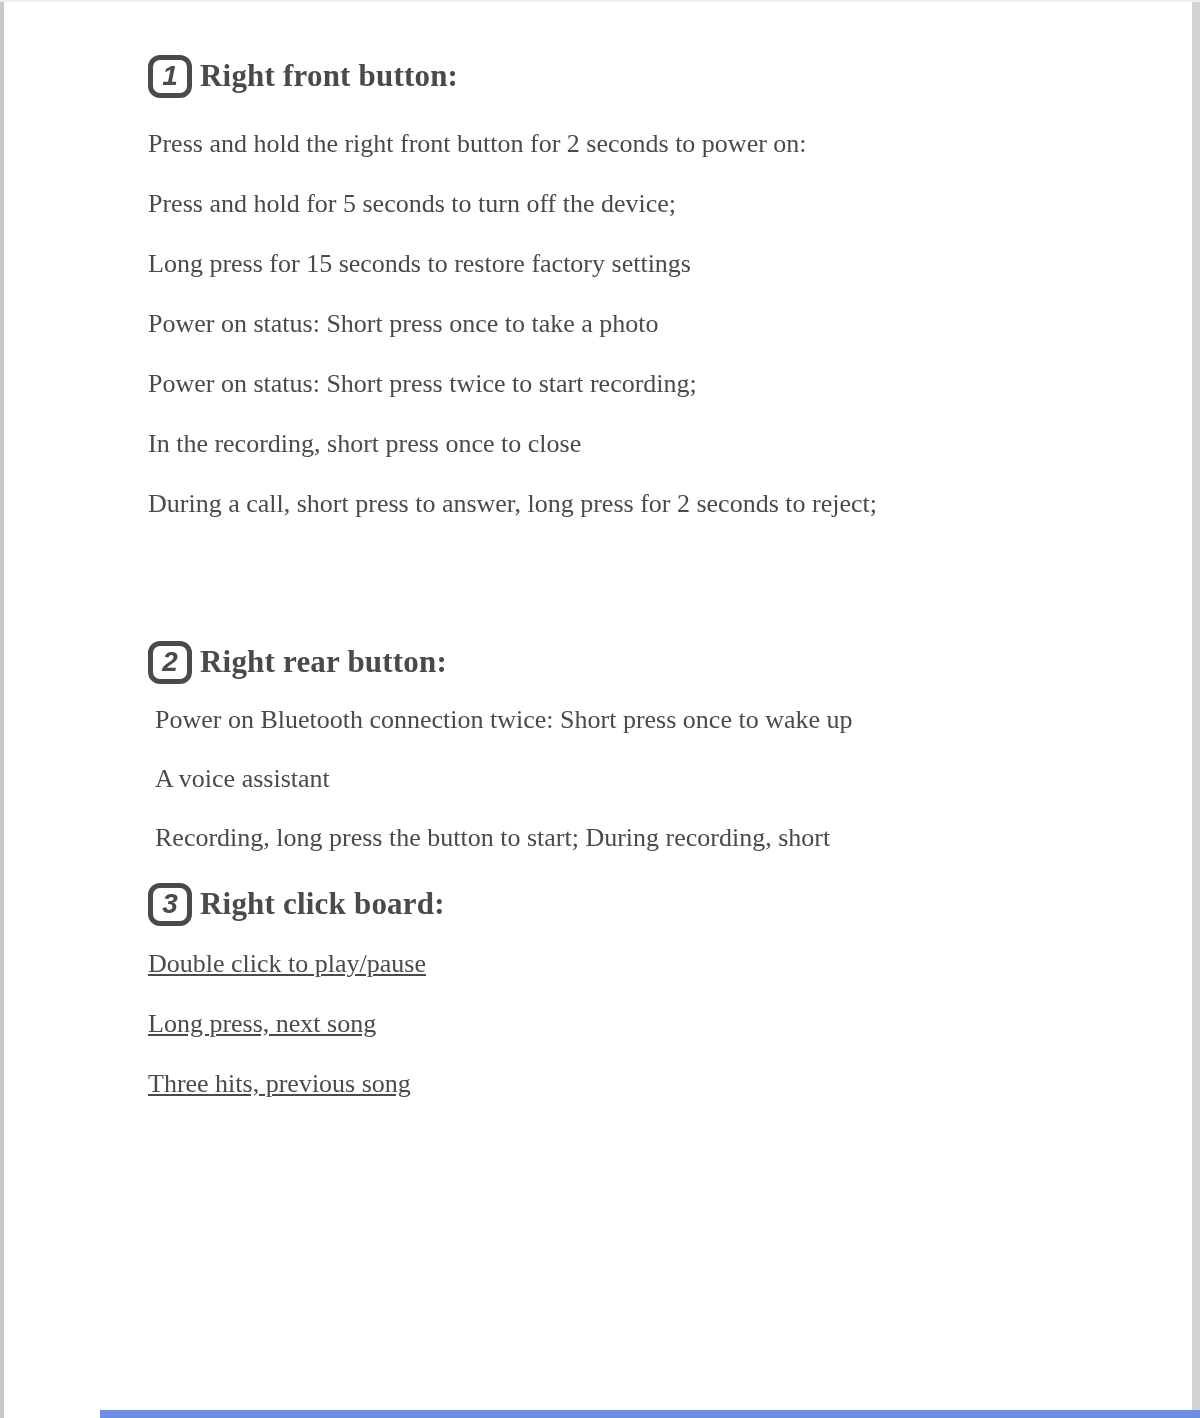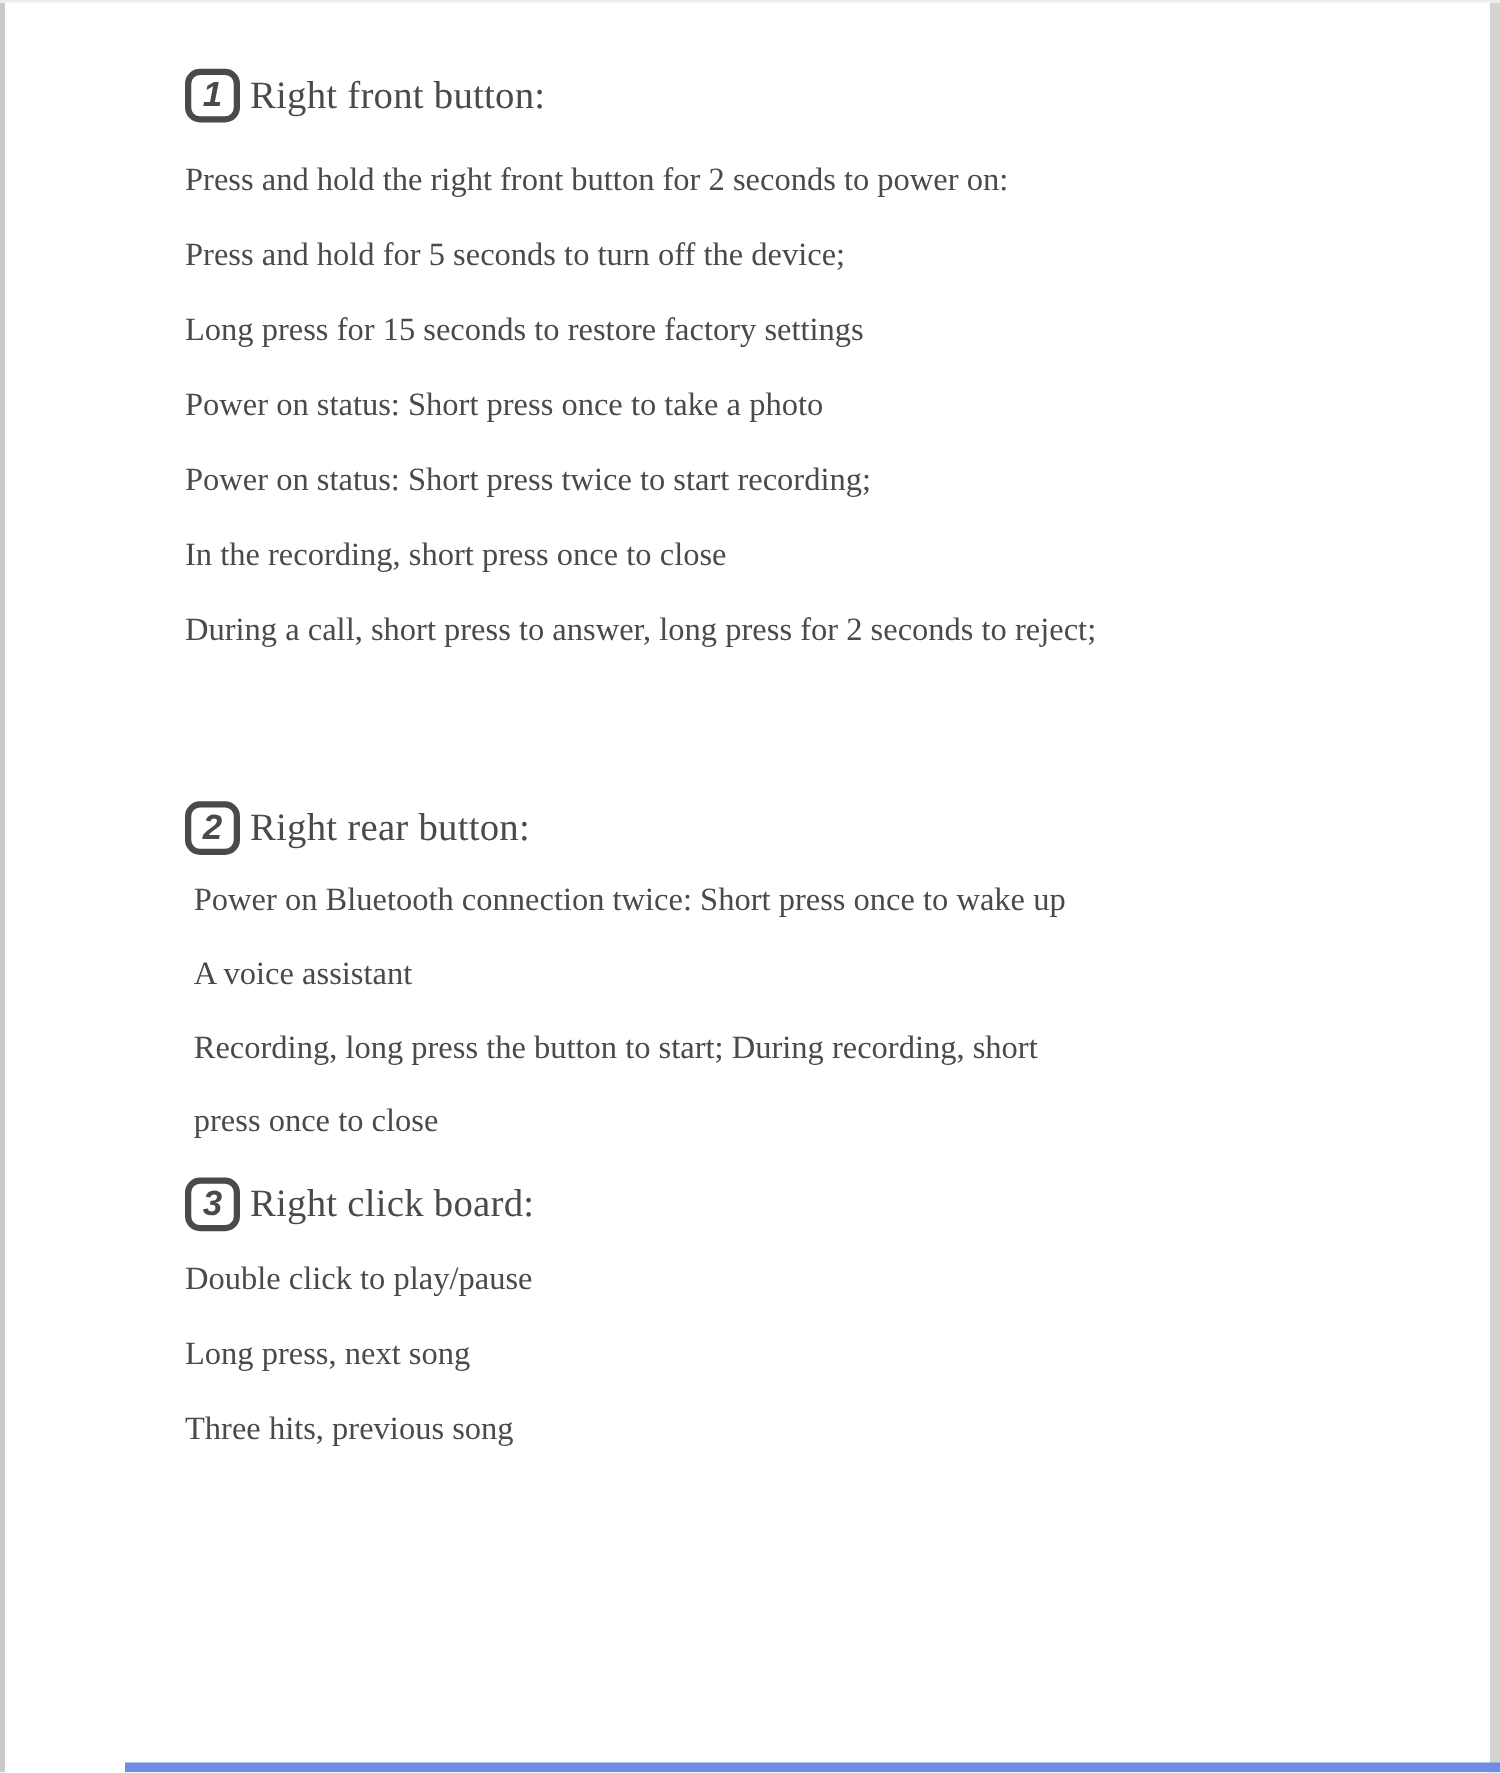--- a/index.html
+++ b/index.html
@@ -60,38 +60,38 @@
     font-weight: bold;
     font-style: italic;
     font-size: 28px;
     line-height: 1;
     color: #4a4a4a;
     margin-right: 8px;
     flex: 0 0 auto;
   }
   .section-title {
     font-size: 31px;
-    font-weight: 400;
+    font-weight: 700;
     letter-spacing: 0.2px;
     white-space: nowrap;
   }
   .lines p {
     margin: 0;
     height: 60px;
     display: flex;
     align-items: center;
     font-size: 26px;
     white-space: nowrap;
   }
   .s1 .lines { margin-top: 16px; }
   .s2 { margin-top: 106px; }
   .s2 .lines { margin-top: 6px; margin-left: 7px; }
   .s2 .lines p { height: 59px; }
   .s3 { margin-top: 15px; }
-  .s3 .lines { margin-top: 8px; }
+  .s3 .lines { margin-top: 8px; text-decoration: underline; }
 </style>
 </head>
 <body>
 
 <div class="page">
   <div class="edge-left"></div>
   <div class="edge-right"></div>
 
   <div class="content">
 
@@ -113,21 +113,20 @@
 
     <div class="section s2">
       <div class="section-heading">
         <span class="num-icon">2</span>
         <span class="section-title">Right rear button:</span>
       </div>
       <div class="lines">
           <p>Power on Bluetooth connection twice: Short press once to wake up</p>
           <p>A voice assistant</p>
           <p>Recording, long press the button to start; During recording, short</p>
-          <p>press once to close</p>
         </div>
     </div>
 
     <div class="section s3">
       <div class="section-heading">
         <span class="num-icon">3</span>
         <span class="section-title">Right click board:</span>
       </div>
       <div class="lines">
           <p>Double click to play/pause</p>

